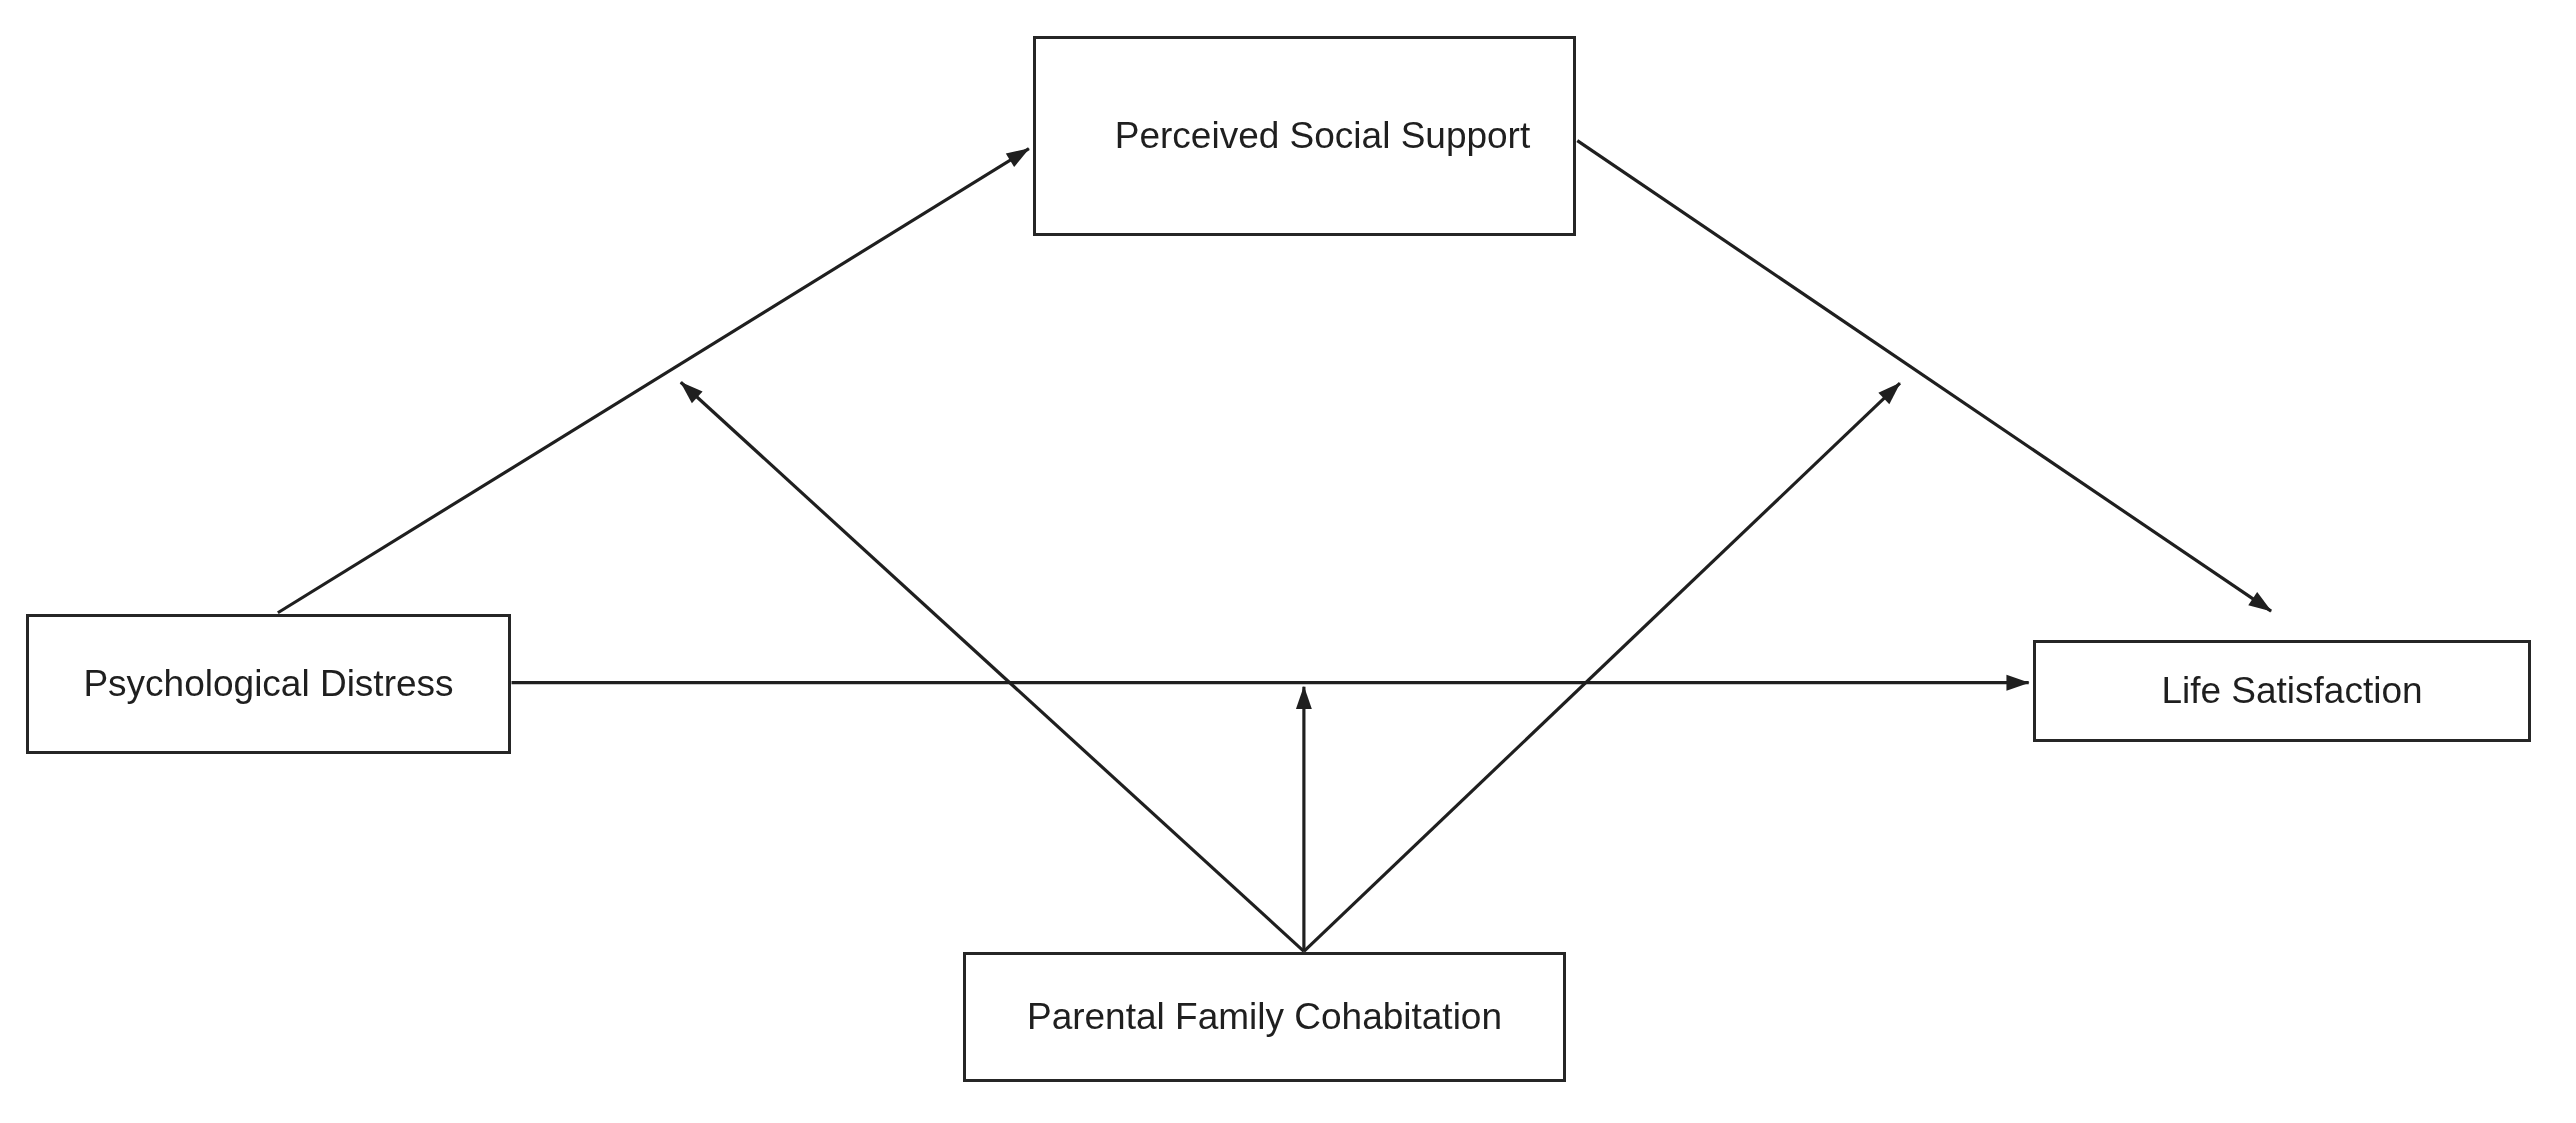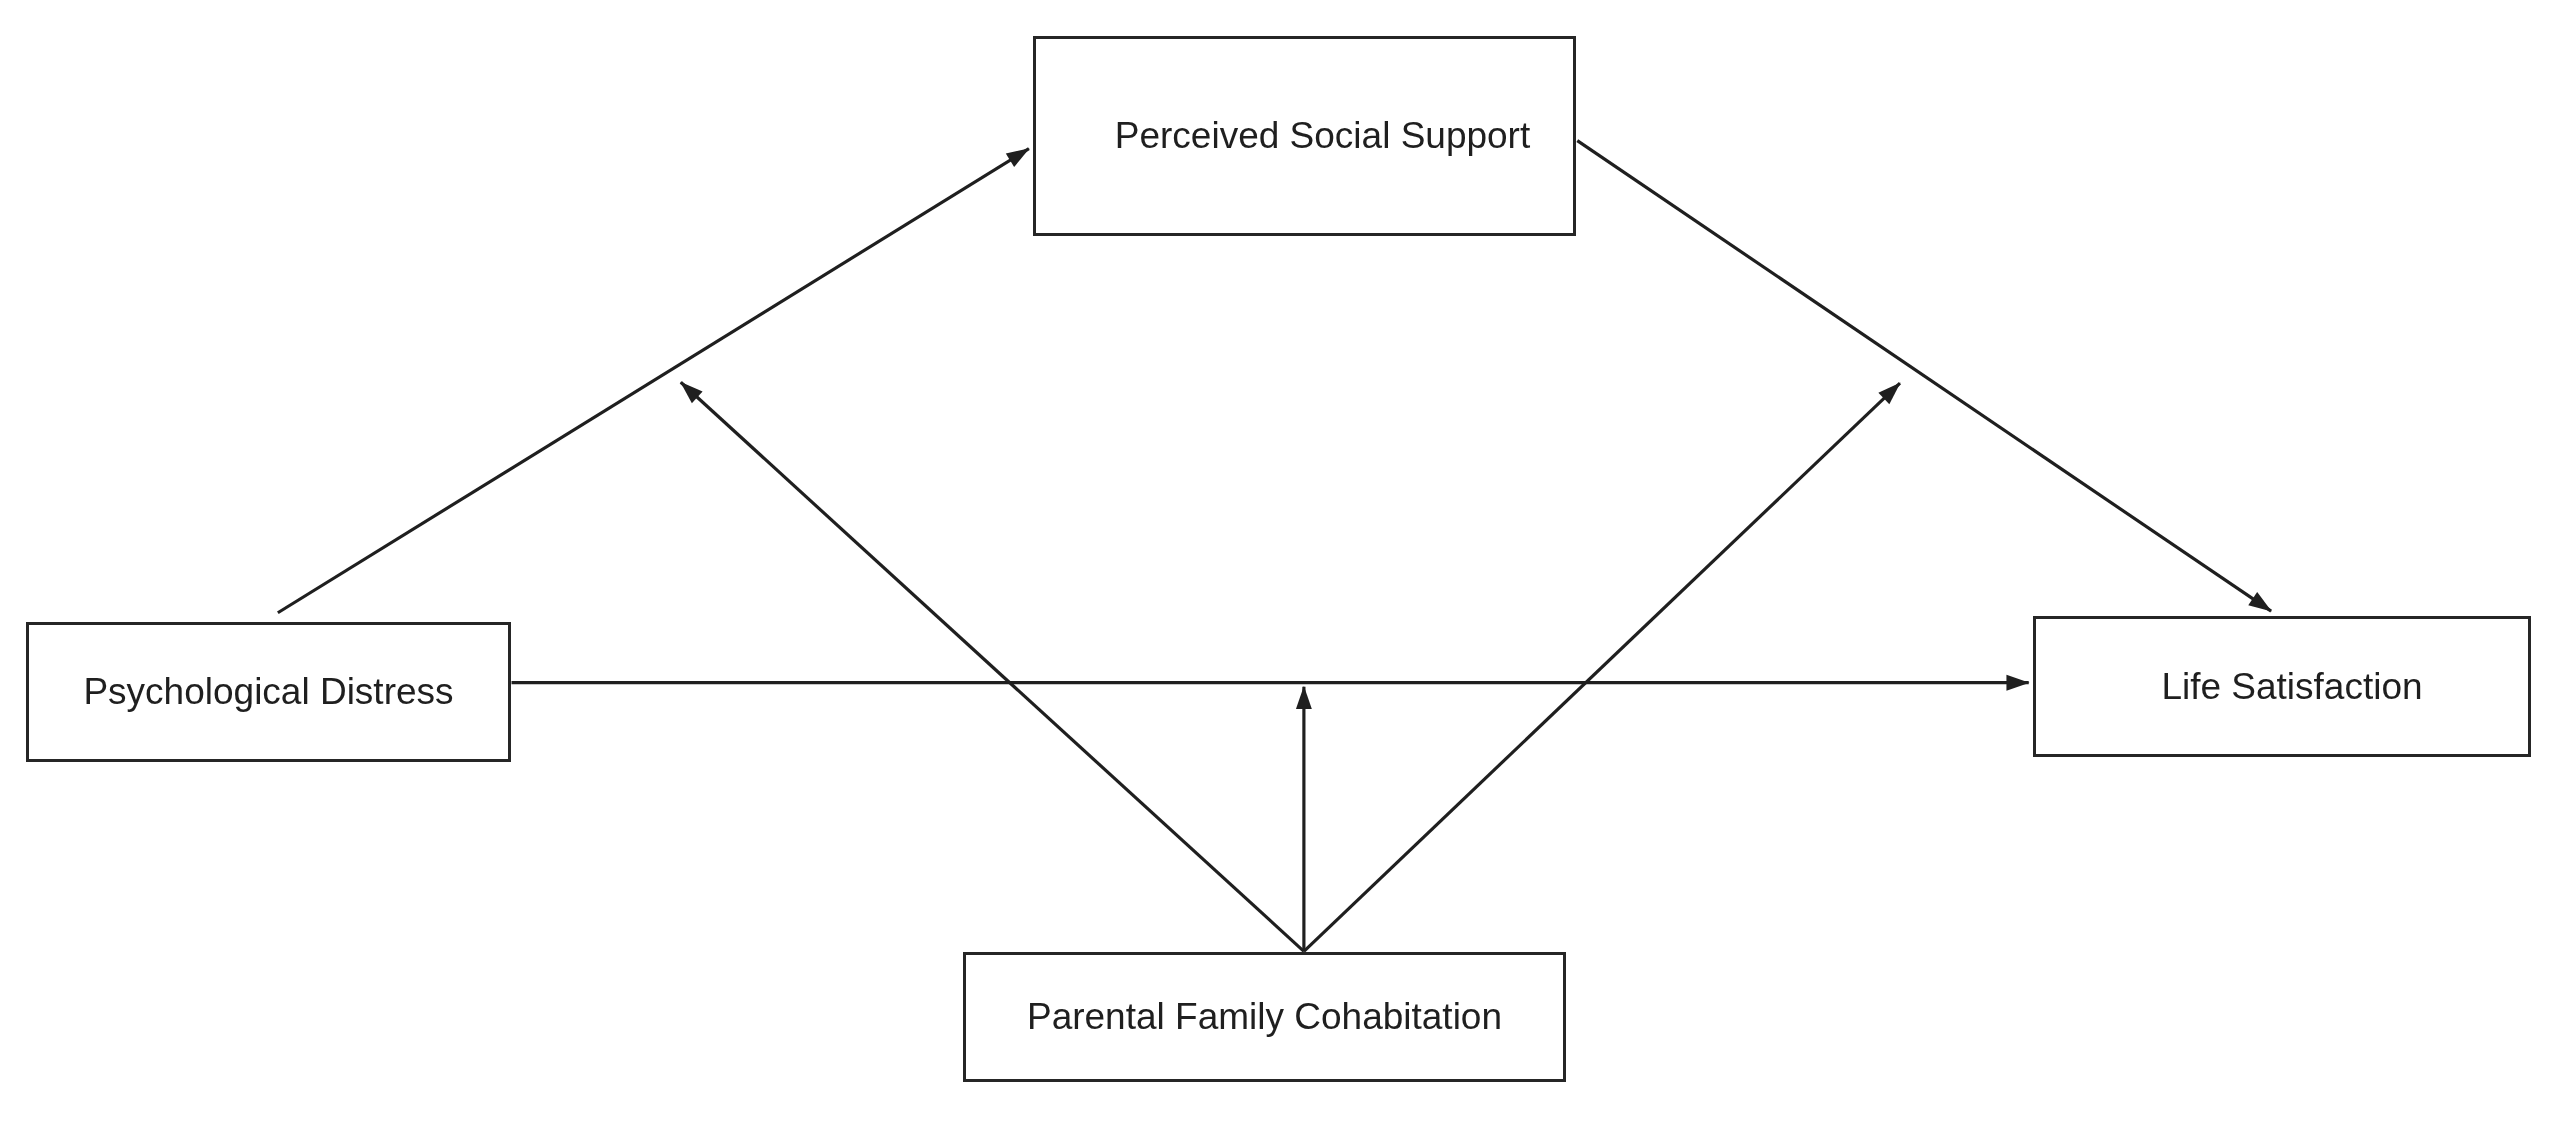--- a/index.html
+++ b/index.html
@@ -39,22 +39,22 @@
     z-index: 2;
     color: #1f1f1f;
     font-size: 37px;
     letter-spacing: 0px;
   }
   .node span {
     white-space: nowrap;
   }
   
   #node-pss { left: 1033px; top: 36px;   width: 543px; height: 200px; padding-left: 36px; }
-  #node-pd  { left: 26px;   top: 614px;  width: 485px; height: 140px; margin-top: 8px; }
-  #node-ls  { left: 2033px; top: 616px;  width: 498px; height: 141px; padding-left: 20px; }
+  #node-pd  { left: 26px;   top: 614px;  width: 485px; height: 140px; }
+  #node-ls  { left: 2033px; top: 640px;  width: 498px; height: 102px; padding-left: 20px; }
   #node-pfc { left: 963px; top: 952px; width: 603px; height: 130px; }
 </style>
 </head>
 <body>
 
 <div class="canvas">
 
   <svg class="edges-svg" viewBox="0 0 3240 1413" xmlns="http://www.w3.org/2000/svg">
     <defs>
       <marker id="arrowhead" markerUnits="userSpaceOnUse" markerWidth="34" markerHeight="26" refX="30" refY="13" orient="auto">

